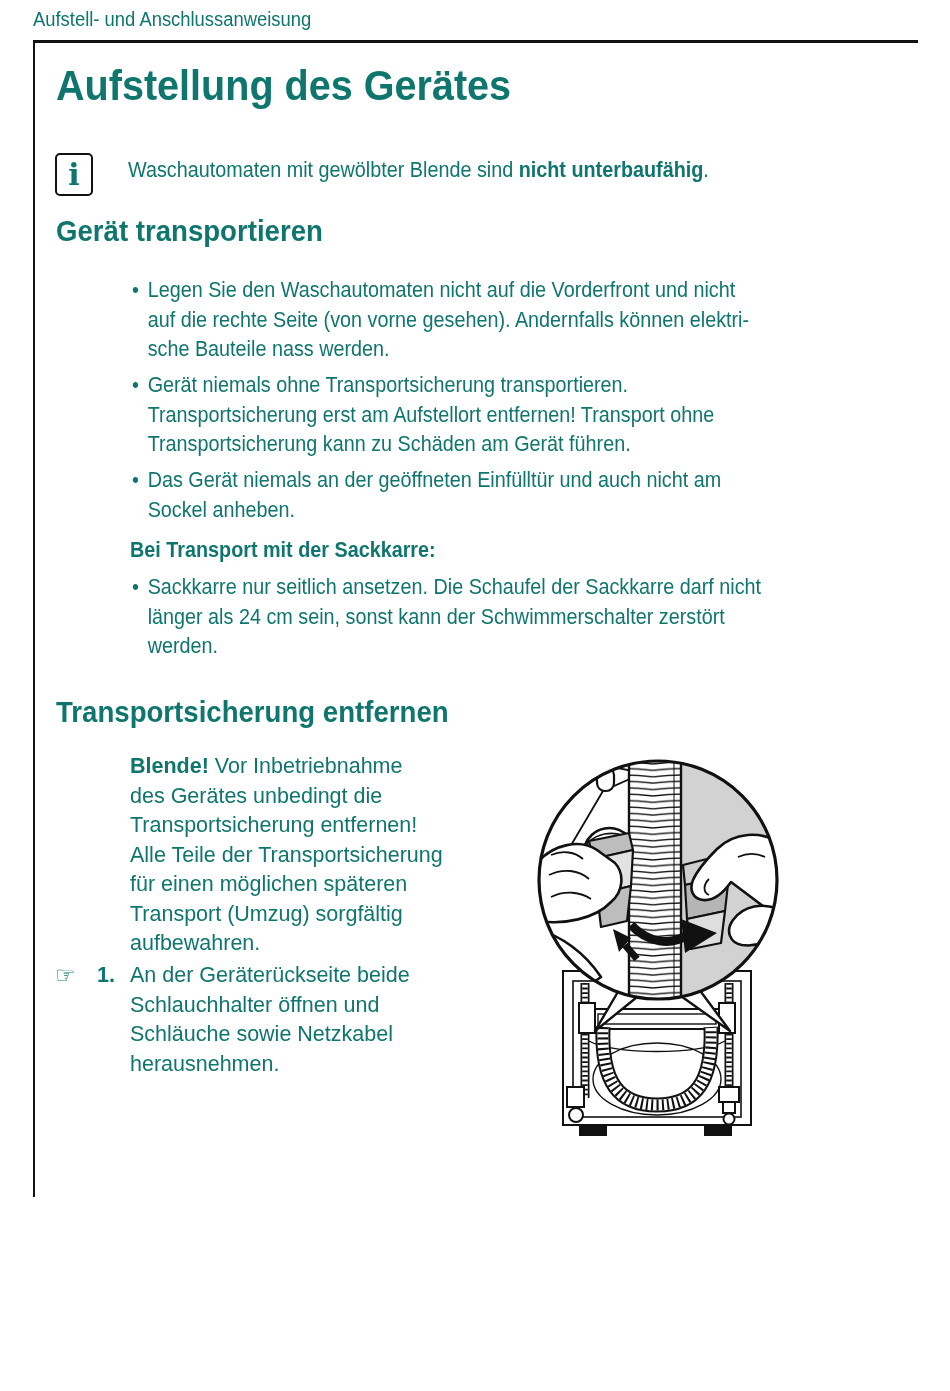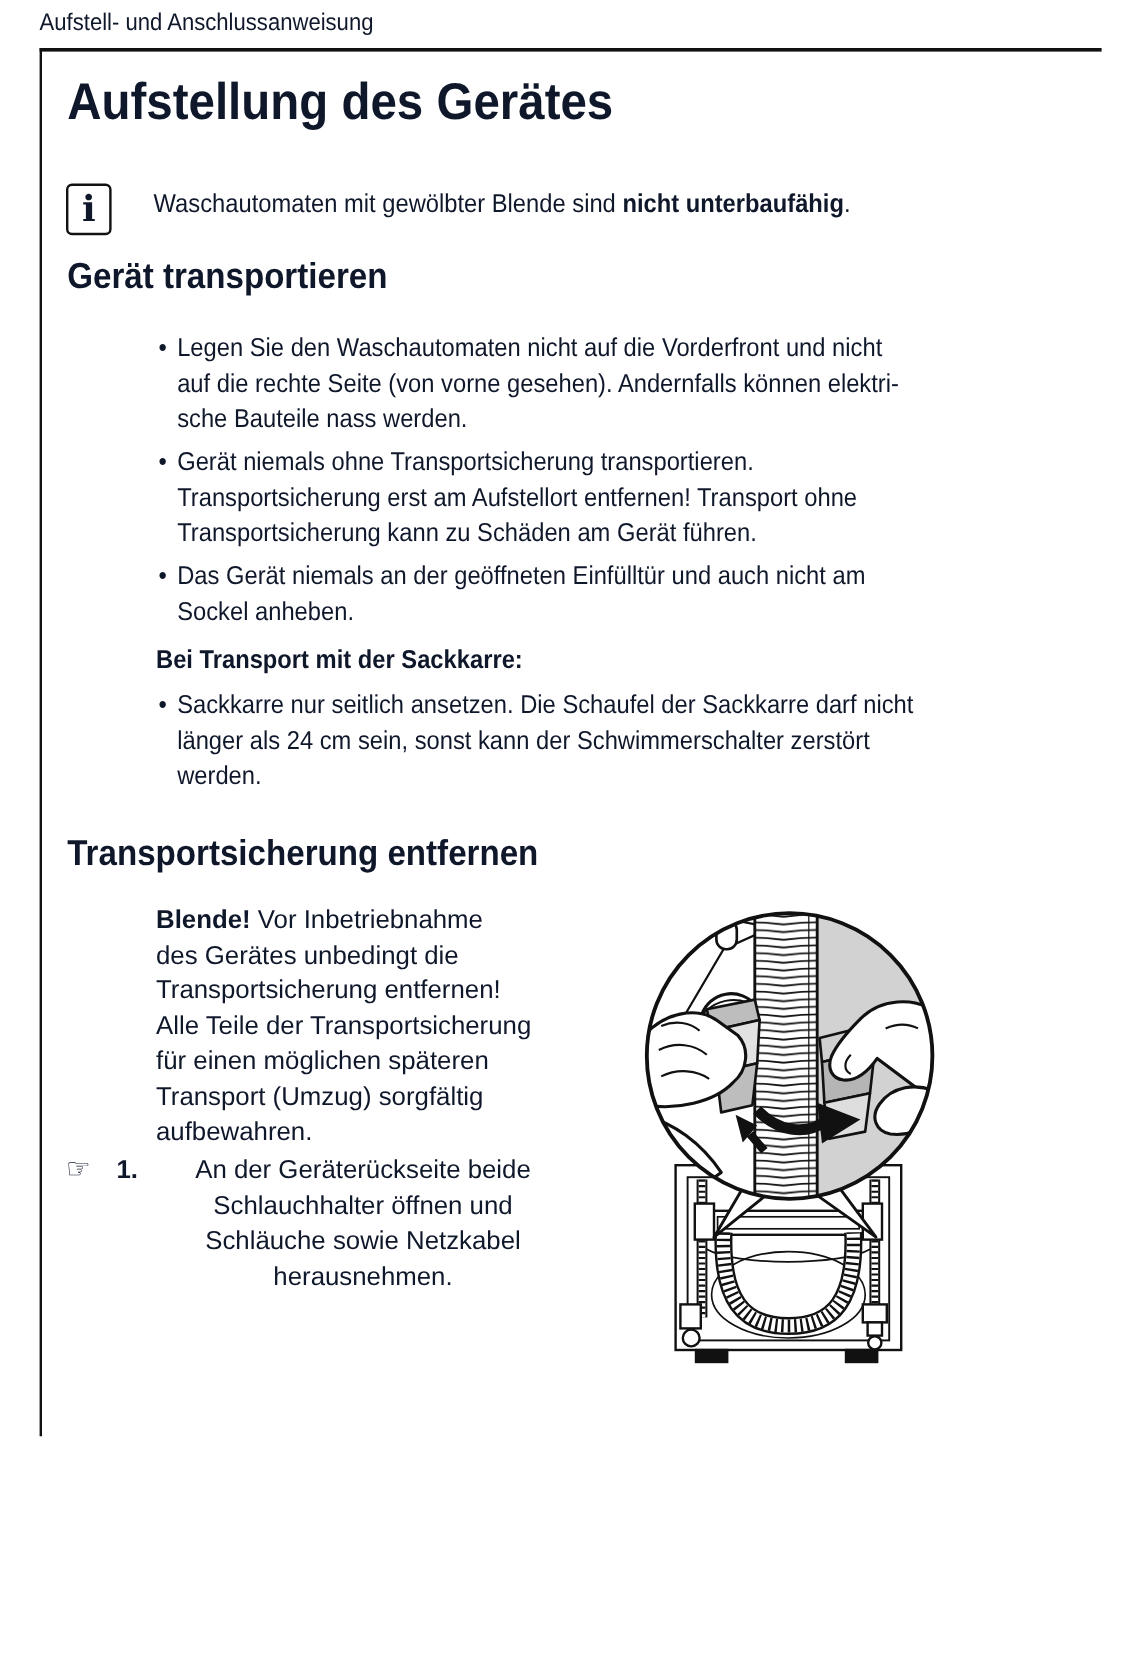--- a/index.html
+++ b/index.html
@@ -1,18 +1,18 @@
 <!DOCTYPE html>
 <html lang="de"><head>
 <meta charset="utf-8">
 <style>
   html,body{margin:0;padding:0;background:#fff;}
   #page{
     position:relative;width:950px;height:1197px;background:#fff;
-    font-family:"Liberation Sans",sans-serif;color:#0f172a;overflow:hidden;
+    font-family:"Liberation Sans",sans-serif;color:#0f766e;overflow:hidden;
   }
   .abs{position:absolute;}
   .cond{transform:scaleX(0.92);transform-origin:0 0;}
   
   .runhead{left:33px;top:8px;font-size:20px;letter-spacing:0;white-space:nowrap;}
   .toprule{left:33px;top:40px;width:885px;height:3px;background:#111;}
   .leftrule{left:33px;top:40px;width:2px;height:1315px;background:#111;}
   
   .h1{left:56px;top:64px;font-size:43px;font-weight:700;line-height:1;white-space:nowrap;}
   .h2{font-size:30px;font-weight:700;line-height:1;white-space:nowrap;}
@@ -28,21 +28,21 @@
   .dot{width:17px;font-size:21.5px;line-height:29.5px;}
   .btext{font-size:21.5px;line-height:29.5px;white-space:pre-line;}
   .b1{top:276px;} .b2{top:371px;} .b3{top:466px;} .b4{top:573px;}
   .subhead{left:130px;top:536px;font-size:21.5px;font-weight:700;line-height:29.5px;white-space:nowrap;}
   
   .attn{left:130px;top:752px;width:360px;font-size:21.5px;line-height:29.5px;white-space:pre-line;}
   .attn b{font-weight:700;}
   .steprow{left:55px;top:961px;width:420px;font-size:21.5px;line-height:29.5px;display:flex;}
   .hand{font-family:"DejaVu Sans",sans-serif;font-size:23px;width:42px;line-height:29.5px;}
   .stepnum{font-weight:700;width:33px;line-height:29.5px;}
-  .steptext{white-space:pre-line;flex:1;text-align:center;}
+  .steptext{white-space:pre-line;flex:1;}
   .pagenum{left:33px;top:1352px;font-size:24px;margin-top:16px;}
   .fig{left:533px;top:753px;width:265px;height:392px;}
 </style>
 </head>
 <body>
 
 <div id="page">
 
   <div class="abs runhead cond">Aufstell- und Anschlussanweisung</div>
   <div class="abs toprule"></div>

